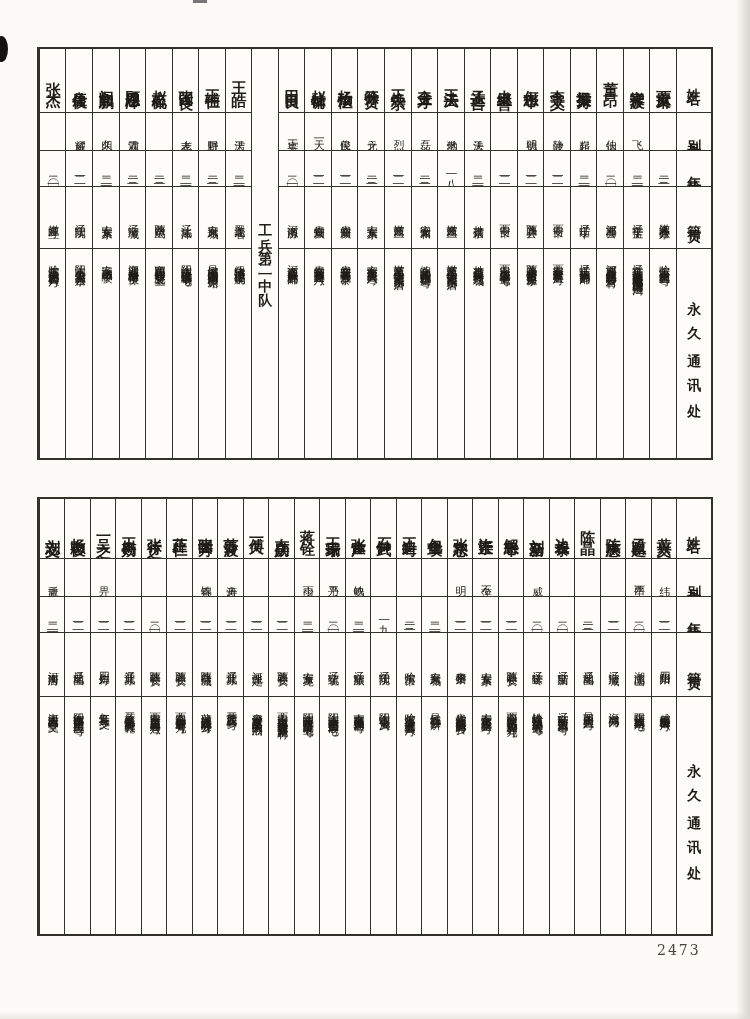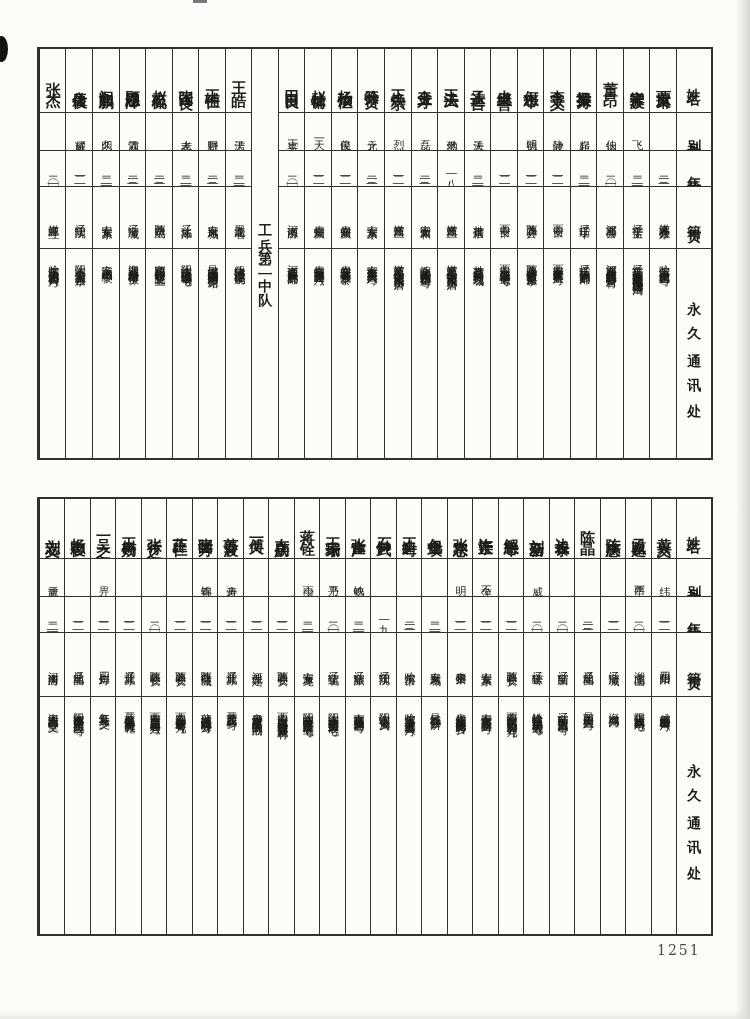--- a/index.html
+++ b/index.html
@@ -912,16 +912,16 @@
       </div>
       <div class="cell c-native">
         <span class="vtext">河南唐河</span>
       </div>
       <div class="cell c-address">
         <span class="vtext">唐河东大街回春堂交</span>
       </div>
     </div>
   </div>
 
-<div class="page-number">1251</div>
+<div class="page-number">2473</div>
 
 <div class="scan-edge-right"></div>
 <div class="scan-edge-bottom"></div>
 
 </body></html>

